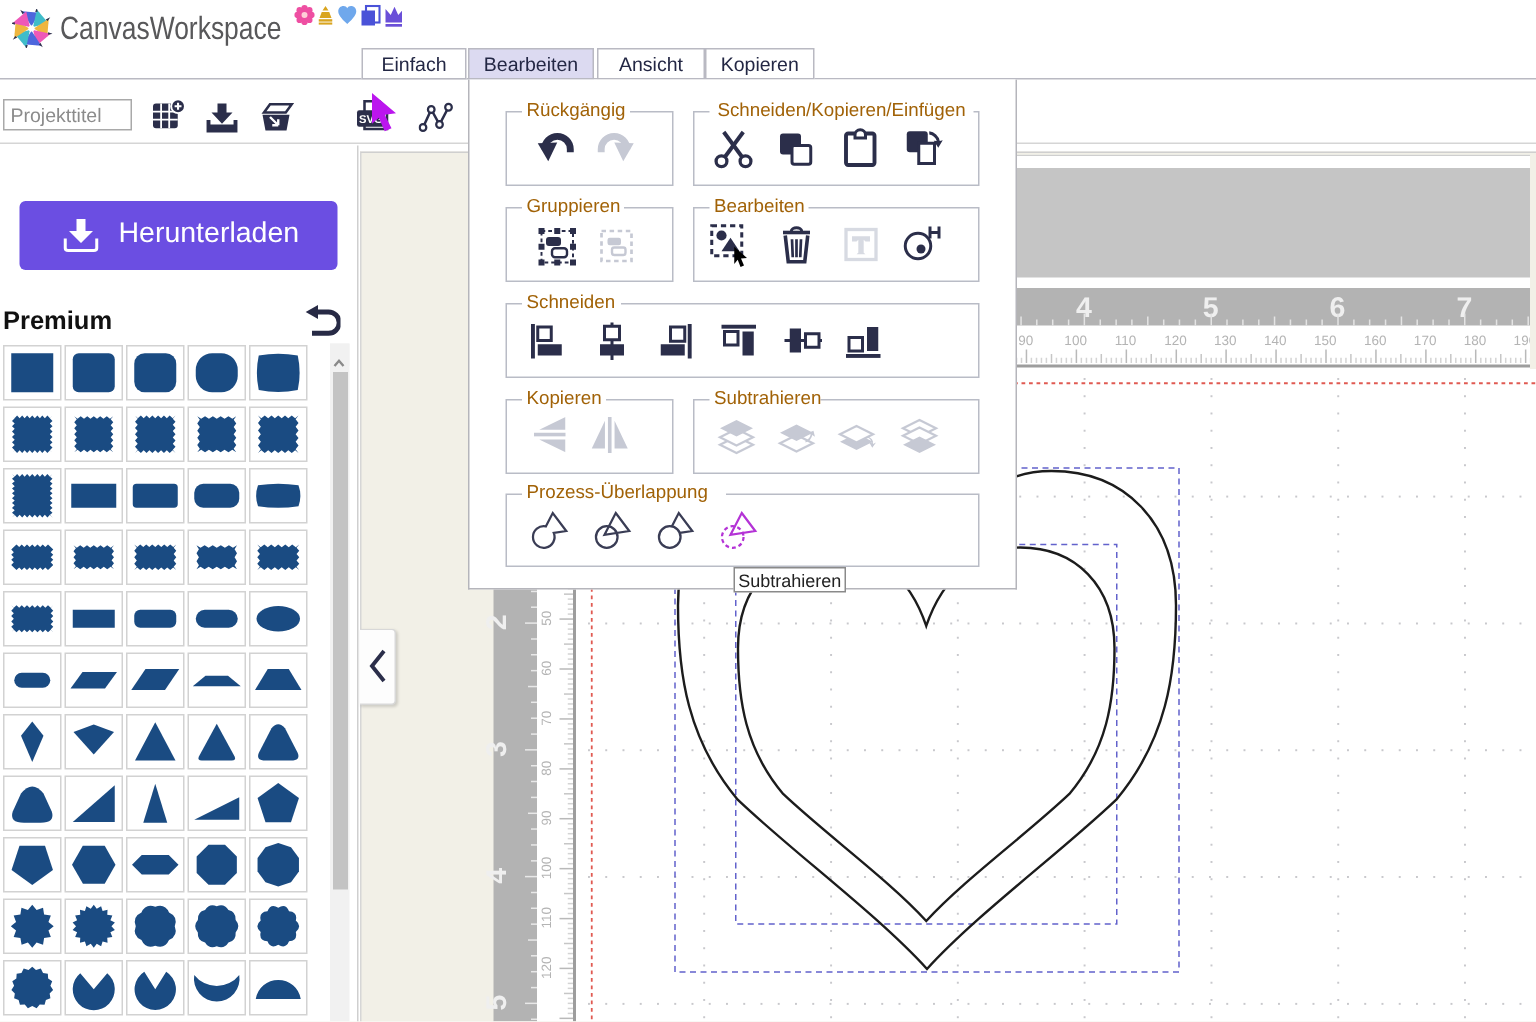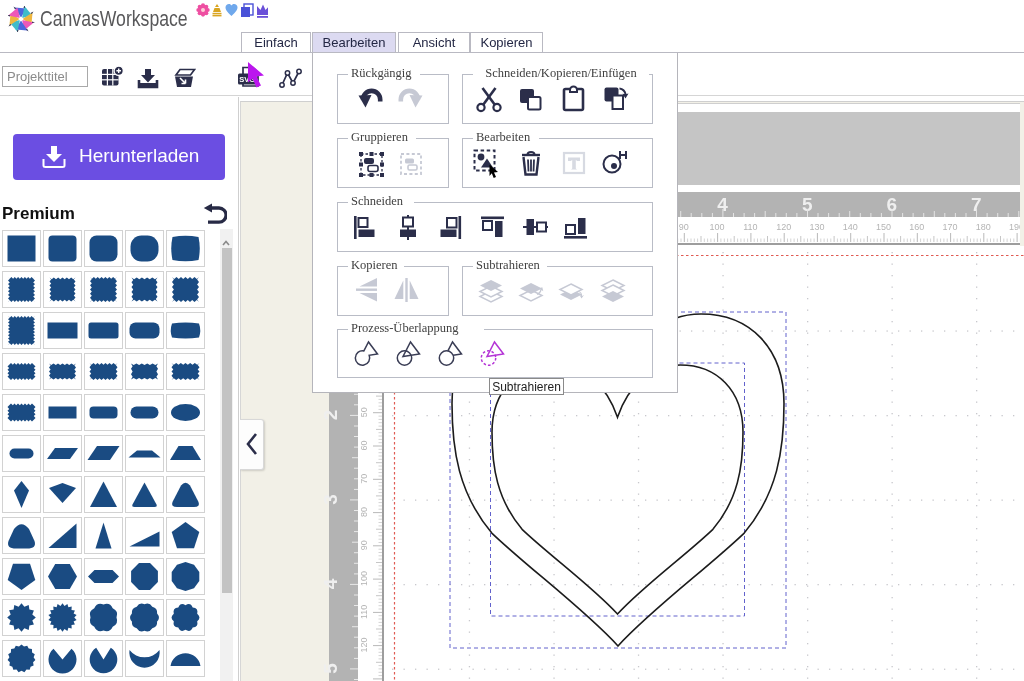--- a/index.html
+++ b/index.html
@@ -4,22 +4,22 @@
 body { width:1024px; height:681px; position:relative; overflow:hidden;
   font-family:"Liberation Sans",sans-serif; background:#fff; }
 .abs { position:absolute; }
 .tab { position:absolute; top:32px; height:21px; background:#fff;
   border:1px solid #b9b9c2; font-size:13px; color:#232744;
   text-align:center; line-height:20px; }
 .cell { position:absolute; width:39px; height:37px; background:#fff;
   border:1px solid #d2d2d2; }
 .cell svg { position:absolute; left:-1px; top:-1px; }
 .grp { position:absolute; border:1px solid #b9bcc6; }
-.grpt { position:absolute; background:#fff; font-size:12.5px; color:#404040;
-  padding:0 3px; white-space:nowrap;font-family:Liberation Serif, serif; }
+.grpt { position:absolute; background:#fff; font-size:12.5px; color:#a16207;
+  padding:0 3px; white-space:nowrap; }
 </style></head><body>
 <div class="abs" style="left:240px;top:101px;width:784px;height:580px;background:#f2f0e7;border-top:1px solid #cfcfcf;border-left:1px solid #d6d6d6;"></div>
 <svg width="692" height="143" viewBox="0 0 692 143" style="position:absolute;left:328px;top:103px;">
     <rect x="0" y="0" width="692" height="143" fill="#ffffff"></rect>
     <rect x="0" y="0" width="692" height="1" fill="#cfcfcf"></rect>
     <rect x="0" y="9" width="692" height="73" fill="#c5c5c5"></rect>
     <rect x="0" y="89" width="692" height="25" fill="#b3b3b3"></rect>
     <text x="310.0" y="108" font-size="19" font-weight="bold" fill="#efefef" text-anchor="middle" font-family="Liberation Sans">3</text>
     <text x="394.6" y="108" font-size="19" font-weight="bold" fill="#efefef" text-anchor="middle" font-family="Liberation Sans">4</text>
     <text x="479.2" y="108" font-size="19" font-weight="bold" fill="#efefef" text-anchor="middle" font-family="Liberation Sans">5</text>

